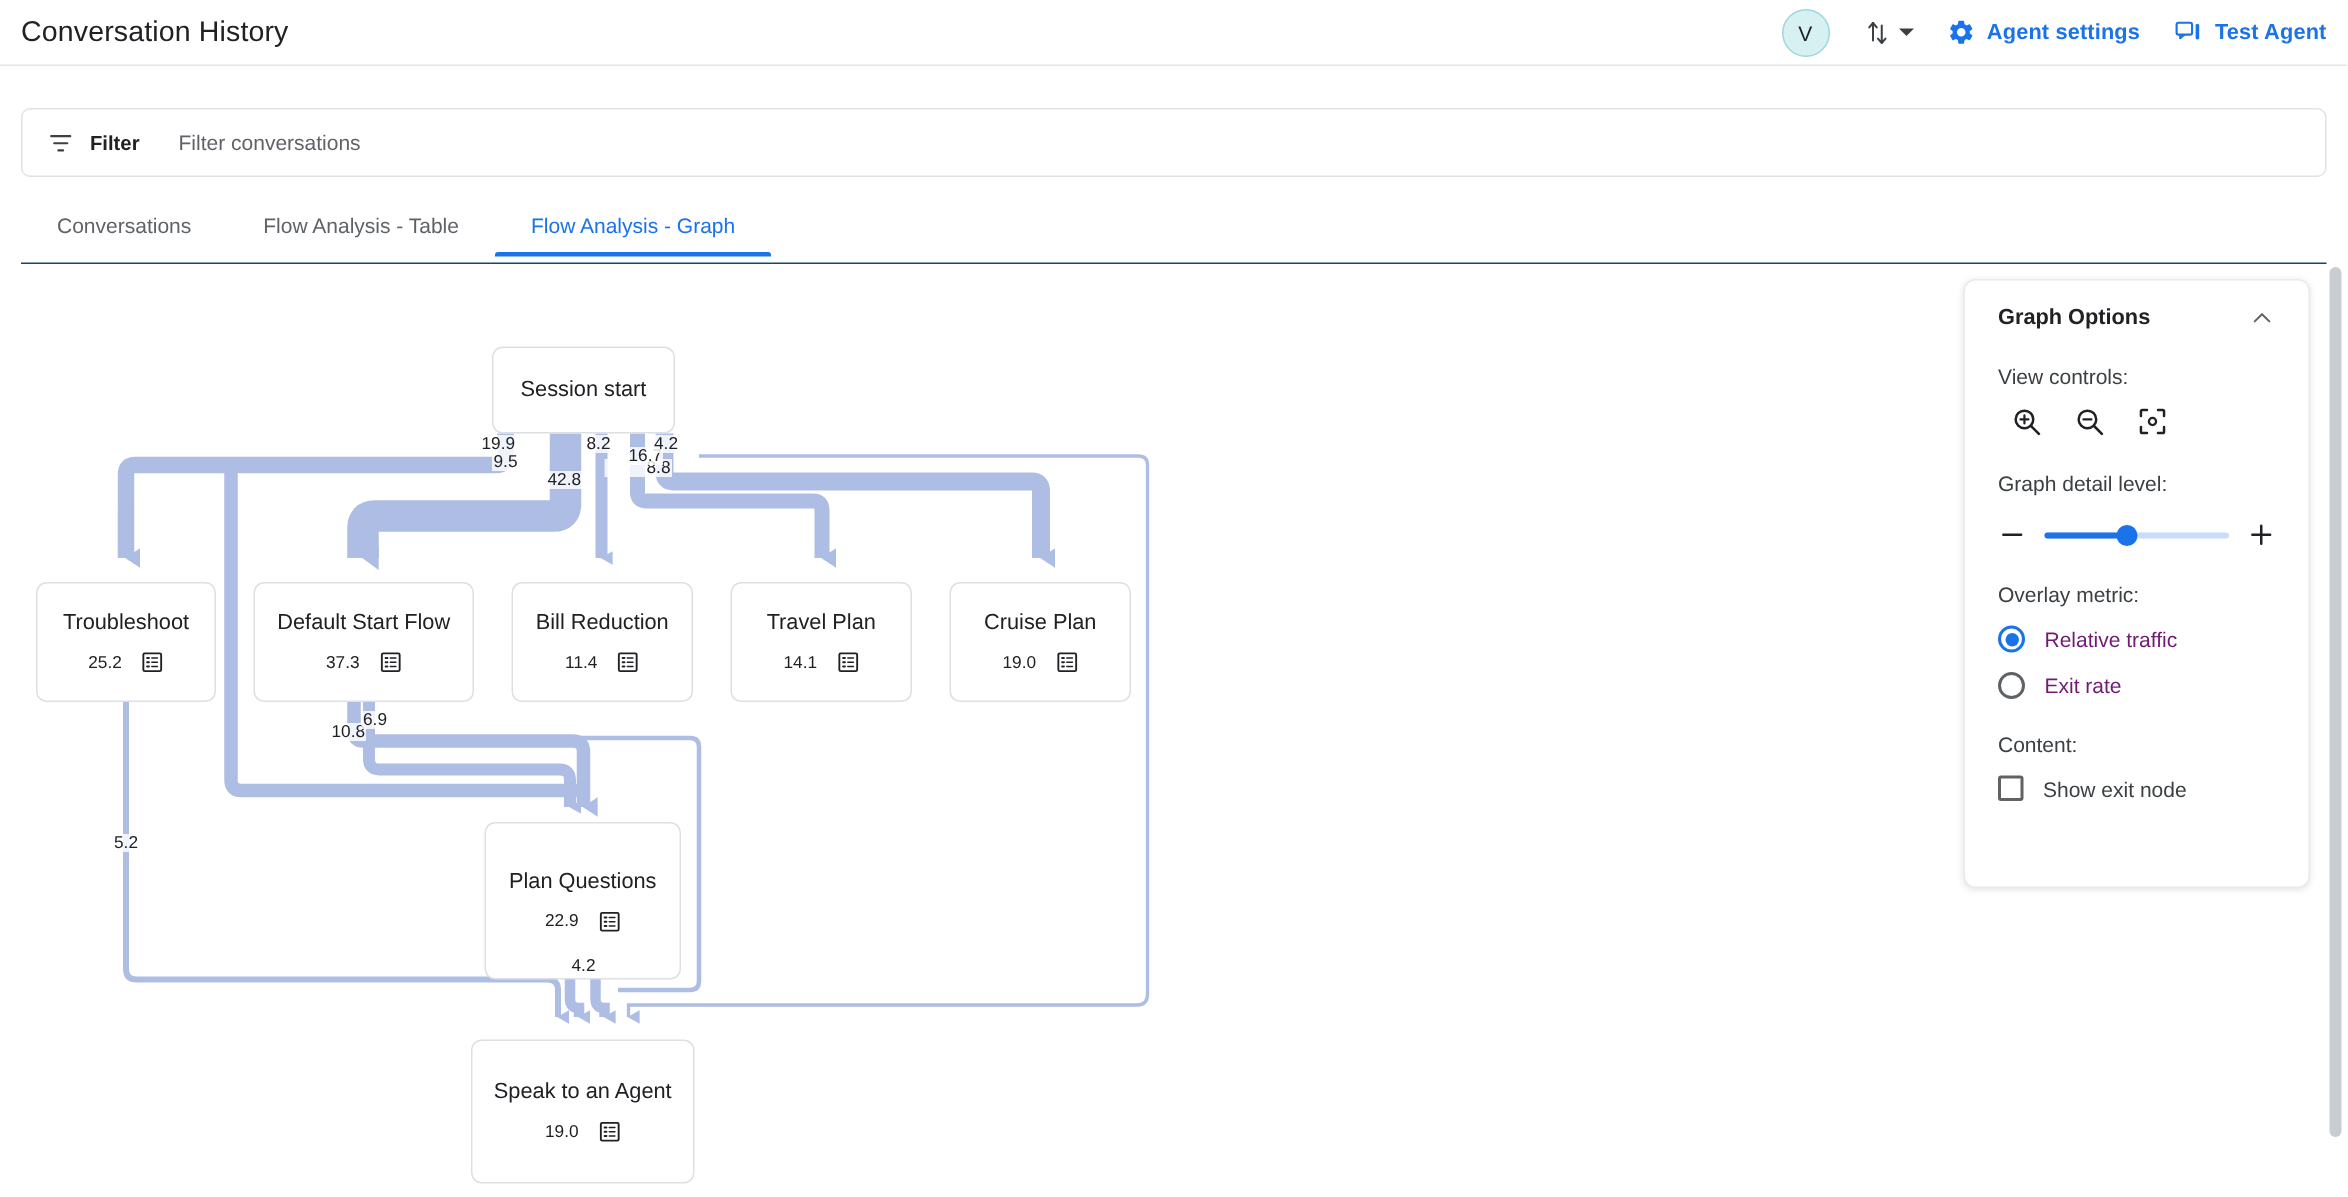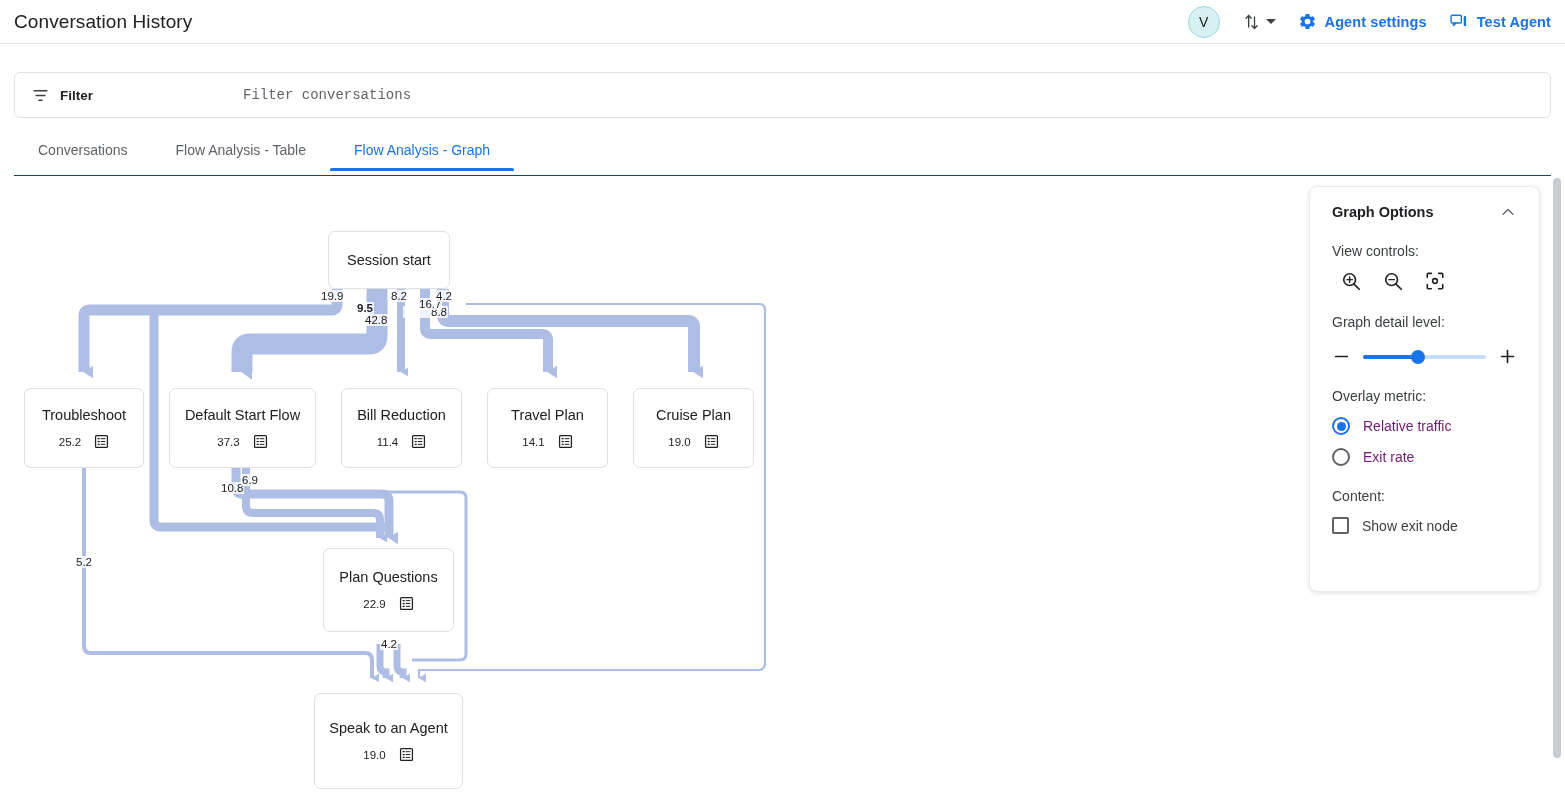--- a/index.html
+++ b/index.html
@@ -43,21 +43,21 @@
 
   
   .filter-card {
     position:absolute; left:14px; top:72px; width:1537px; height:46px;
     border:1px solid #e0e2e5; border-radius:6px; background:#fff;
     display:flex; align-items:center; padding:3px 16px;
   }
   .filter-label { font-size:13.5px; font-weight:700; color:#202124; margin-left:10px; }
   .filter-input {
     border:none; outline:none; margin-left:24px; font-size:14px;
-    color:#6d28d9; font-family:Liberation Mono, monospace; width:420px; background:transparent;text-align:center;
+    color:#6d28d9; font-family:Liberation Sans, sans-serif; width:420px; background:transparent;
   }
   .filter-input::placeholder { color:#5f6368; }
 
   
   .tabs {
     position:absolute; left:14px; top:132px; width:1537px; height:44px;
     display:flex; align-items:flex-start; border-bottom:1px solid #0c4a6e;
   }
   .tab {
     font-size:14px; color:#5f6368; padding:10px 24px 12px 24px;
@@ -315,21 +315,21 @@
     <div class="node-metric">
       <span class="node-value">19.0</span>
       <svg class="list-icon" width="15" height="15" viewBox="0 0 24 24">
         <rect x="2.5" y="2.5" width="19" height="19" rx="1.5" fill="none" stroke="#202124" stroke-width="2"></rect>
         <path d="M6.5 7.5h2M6.5 12h2M6.5 16.5h2" stroke="#202124" stroke-width="2" stroke-linecap="round"></path>
         <path d="M11.5 7.5h6M11.5 12h6M11.5 16.5h6" stroke="#202124" stroke-width="1.6" stroke-linecap="round"></path>
       </svg>
     </div>
   </div>
 
-  <div class="node" style="left:323px; top:372px; width:131px; height:84px;">
+  <div class="node" style="left:323px; top:372px; width:131px; height:105px;">
     <div class="node-title">Plan Questions</div>
     <div class="node-metric">
       <span class="node-value">22.9</span>
       <svg class="list-icon" width="15" height="15" viewBox="0 0 24 24">
         <rect x="2.5" y="2.5" width="19" height="19" rx="1.5" fill="none" stroke="#202124" stroke-width="2"></rect>
         <path d="M6.5 7.5h2M6.5 12h2M6.5 16.5h2" stroke="#202124" stroke-width="2" stroke-linecap="round"></path>
         <path d="M11.5 7.5h6M11.5 12h6M11.5 16.5h6" stroke="#202124" stroke-width="1.6" stroke-linecap="round"></path>
       </svg>
     </div>
   </div>
@@ -340,21 +340,21 @@
       <span class="node-value">19.0</span>
       <svg class="list-icon" width="15" height="15" viewBox="0 0 24 24">
         <rect x="2.5" y="2.5" width="19" height="19" rx="1.5" fill="none" stroke="#202124" stroke-width="2"></rect>
         <path d="M6.5 7.5h2M6.5 12h2M6.5 16.5h2" stroke="#202124" stroke-width="2" stroke-linecap="round"></path>
         <path d="M11.5 7.5h6M11.5 12h6M11.5 16.5h6" stroke="#202124" stroke-width="1.6" stroke-linecap="round"></path>
       </svg>
     </div>
   </div>
 
   <div class="edge-label" style="left:320px; top:114px;">19.9</div>
-  <div class="edge-label" style="left:356px; top:126px;font-weight:bold;">9.5</div>
+  <div class="edge-label" style="left:328px; top:126px;">9.5</div>
   <div class="edge-label" style="left:364px; top:138px;">42.8</div>
   <div class="edge-label" style="left:390px; top:114px;">8.2</div>
   <div class="edge-label" style="left:403px; top:130px;padding-left:28px;">8.8</div>
   <div class="edge-label" style="left:418px; top:122px;">16.7</div>
   <div class="edge-label" style="left:435px; top:114px;">4.2</div>
   <div class="edge-label" style="left:220px; top:306px;">10.8</div>
   <div class="edge-label" style="left:241px; top:298px;">6.9</div>
   <div class="edge-label" style="left:75px; top:380px;">5.2</div>
   <div class="edge-label" style="left:380px; top:462px;">4.2</div>
 

